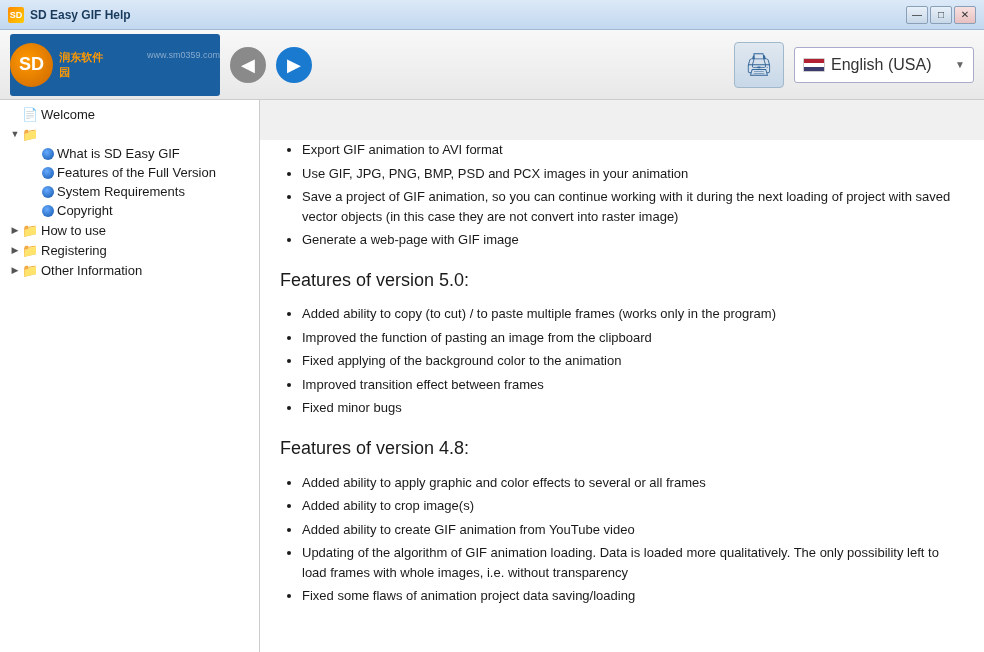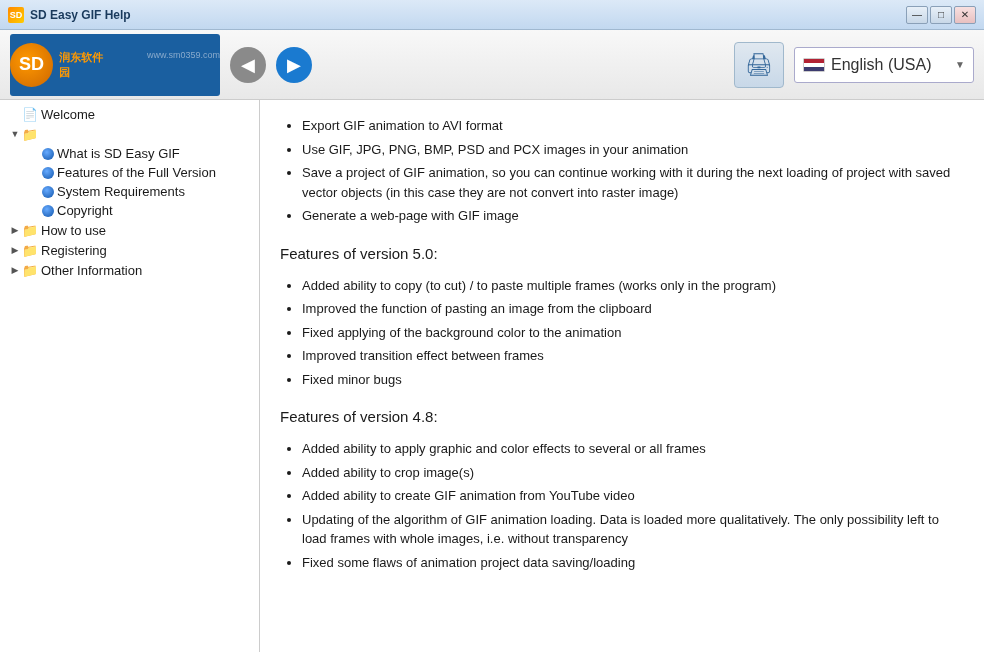--- a/index.html
+++ b/index.html
@@ -215,22 +215,23 @@
       background: radial-gradient(circle at 40% 35%, #66aaff, #1155aa);
       border-radius: 50%;
       margin-right: 3px;
     }
 
     
     .content-area {
       flex: 1;
       background: white;
       overflow-y: auto;
-      padding: 16px 20px;
+      padding: 0 20px;
       position: relative;
+      margin-top: 40px;
     }
     .content-area::-webkit-scrollbar { width: 14px; }
     .content-area::-webkit-scrollbar-track { background: #f0f0f0; border-left: 1px solid #ccc; }
     .content-area::-webkit-scrollbar-thumb { background: linear-gradient(to right, #b8c8d8, #a0b4c8); border: 1px solid #8899aa; }
 
     .content-text {
       font-size: 13px;
       line-height: 1.6;
       color: #1a1a1a;
     }
@@ -238,21 +239,21 @@
       list-style: disc;
       padding-left: 22px;
       margin-bottom: 10px;
     }
     .bullet-list li {
       margin-bottom: 4px;
       line-height: 1.5;
     }
     .section-heading {
       font-weight: normal;
-      font-size: 15px;
+      font-size: 18px;
       margin: 16px 0 10px 0;
       color: #1a1a1a;
     }
 
     .sidebar::-webkit-scrollbar { width: 10px; }
     .sidebar::-webkit-scrollbar-track { background: #f0f0f0; }
     .sidebar::-webkit-scrollbar-thumb { background: #b0b0b0; }
   </style>
 </head>
 <body>

